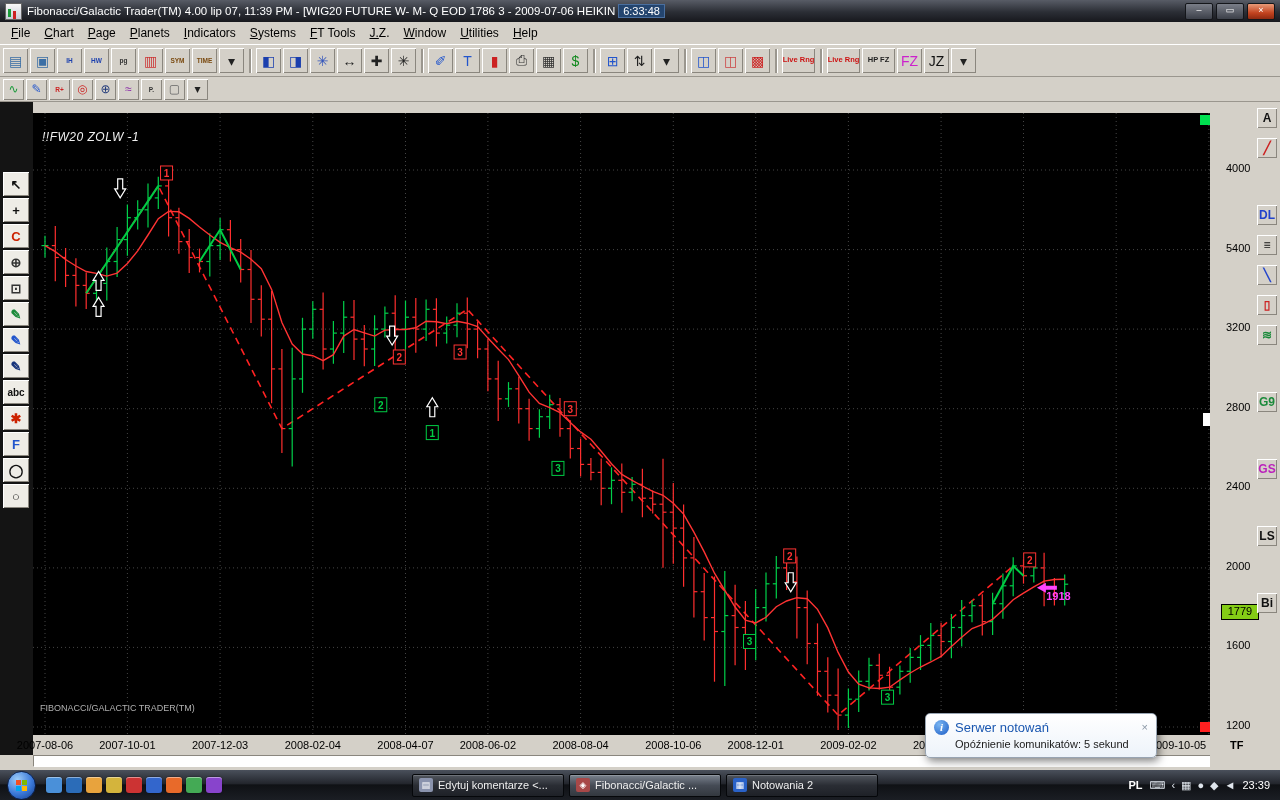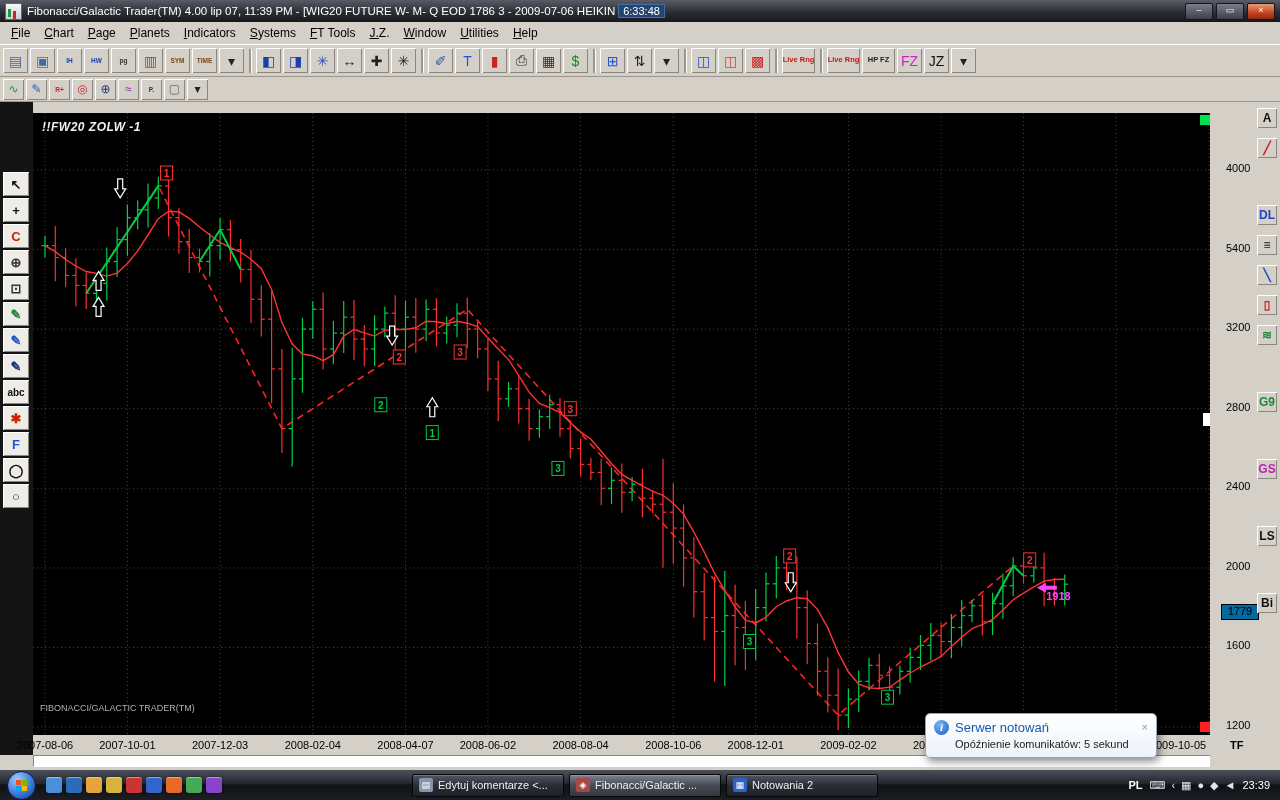--- a/index.html
+++ b/index.html
@@ -37,26 +37,26 @@
     line-height:1.1;text-align:center;}
   .tb-sep{width:2px;height:24px;background:#9a968e;box-shadow:1px 0 0 #fff;margin:0 3px;flex:none;}
   
   .workspace{position:absolute;top:102px;left:0;width:1280px;height:668px;background:#d4d0c8;}
   .left-strip{position:absolute;left:0;top:0;width:33px;height:653px;background:#141414;}
   .left-tools{position:absolute;left:3px;top:70px;display:flex;flex-direction:column;gap:2px;}
   .lt-btn{width:26px;height:24px;background:#eeece6;box-shadow:inset 1px 1px 0 #fff,inset -1px -1px 0 #8a867e;
     display:flex;align-items:center;justify-content:center;font-size:13px;font-weight:bold;}
   .lt-btn.st{font-size:10px;}
   #chart-svg{position:absolute;left:33px;top:11px;background:#000;}
-  .chart-symbol{position:absolute;left:42px;top:18px;color:#f0f0f0;font-size:12px;
-    font-style:italic;font-weight:bold;letter-spacing:.5px;}
+  .chart-symbol{position:absolute;left:42px;top:28px;color:#f0f0f0;font-size:12px;
+    font-style:italic;font-weight:normal;letter-spacing:.5px;}
   .watermark{position:absolute;left:40px;top:601px;color:#b0b0b0;font-size:9px;}
   .right-axis{position:absolute;left:1213px;top:0;width:46px;height:650px;}
   .y-tick{position:absolute;left:13px;font-size:11px;color:#000;}
-  .price-marker{position:absolute;left:8px;width:36px;height:14px;background:#0369a1;border:1px solid #000;
+  .price-marker{position:absolute;left:8px;width:36px;height:14px;background:#84cc16;border:1px solid #000;
     font-size:11px;line-height:13px;text-align:center;color:#000;}
   .bottom-axis{position:absolute;left:0;top:635px;width:1225px;height:16px;}
   .x-tick{position:absolute;top:2px;width:64px;text-align:center;font-size:11px;color:#000;}
   .tf-label{position:absolute;left:1230px;top:637px;font-size:11px;font-weight:bold;color:#000;}
   .right-toolbar{position:absolute;left:1256px;top:6px;width:22px;display:flex;flex-direction:column;
     gap:10px;align-items:center;}
   .rt-btn{width:20px;height:20px;display:flex;align-items:center;justify-content:center;font-size:12px;
     font-weight:bold;background:#d4d0c8;box-shadow:inset 1px 1px 0 #fff,inset -1px -1px 0 #8a867e;}
   .rt-btn.st{font-size:12px;margin-top:37px;}
   .status-strip{position:absolute;left:33px;top:653px;width:1177px;height:12px;background:#fff;

